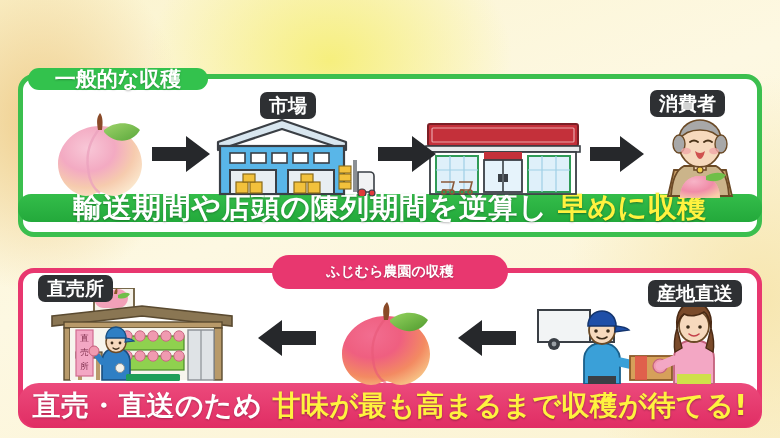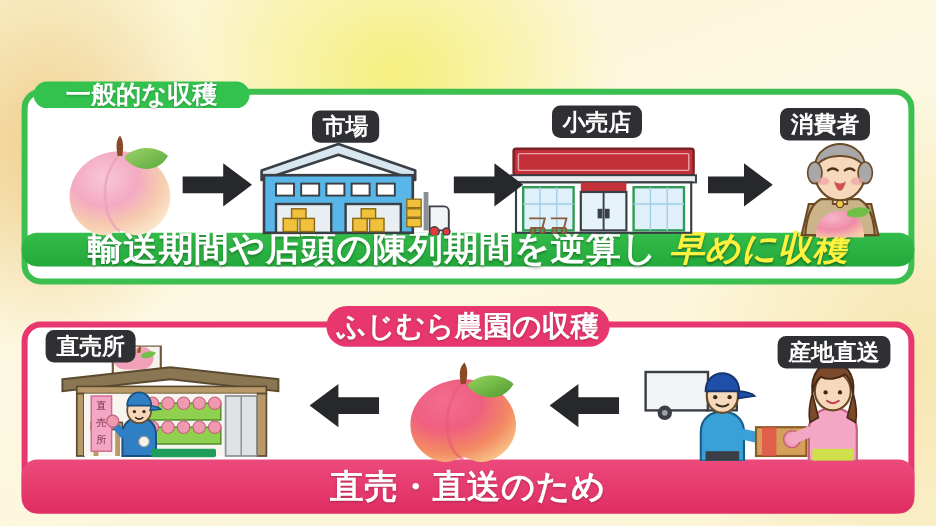--- a/index.html
+++ b/index.html
@@ -40,36 +40,37 @@
     left:18px;top:194px;width:744px;height:28px;
     background:linear-gradient(#34bd4a,#23a93b);
     font-size:29px;color:#ffffff;
     text-shadow:0 1px 2px rgba(0,0,0,.28);
   }
   #caption-bottom{
     left:18px;top:383px;width:744px;height:45px;
     background:linear-gradient(#ec4a7c,#e02d63);
     font-size:28px;color:#ffffff;
     text-shadow:0 1px 2px rgba(0,0,0,.25);
-  }
-  .hl-yellow{color:#fff23f;margin-left:10px;text-shadow:0 1px 2px rgba(0,0,0,.35);font-style:italic;}
+    border-radius:21px;
+  }
+  .hl-yellow{color:#fff23f;margin-left:10px;text-shadow:0 1px 2px rgba(0,0,0,.35);}
 
   
   .pill{
     position:absolute;display:flex;align-items:center;justify-content:center;
     border-radius:22px;color:#fff;font-weight:bold;white-space:nowrap;
     text-shadow:0 1px 2px rgba(0,0,0,.25);z-index:6;
   }
   #pill-general{
     left:28px;top:68px;width:180px;height:22px;
     background:#33c24d;font-size:21px;
   }
   #pill-fujimura{
     left:272px;top:255px;width:236px;height:34px;
-    background:#e8376f;font-size:24px;
+    background:#e8376f;font-size:14px;
   }
 
   
   .tag{
     position:absolute;display:flex;align-items:center;justify-content:center;
     background:#2e3033;color:#fff;border-radius:7px;
     font-size:19px;font-weight:bold;white-space:nowrap;z-index:7;
     padding:0 9px;height:27px;
   }
   #tag-market{left:260px;top:92px;}
@@ -161,23 +162,20 @@
       </g>
     </svg>
   </div>
 
   <div class="arrow" style="left:378px;top:136px;width:58px;height:36px;">
     <svg viewBox="0 0 58 36" width="58" height="36">
       <path d="M0 11 H34 V0 L58 18 L34 36 V25 H0 Z" fill="#26282b"></path>
     </svg>
   </div>
 
-  <div class="tag" id="tag-retail">
-    <span>小売店</span>
-  </div>
 
   <div class="ill" style="left:424px;top:120px;width:158px;height:76px;">
     <svg viewBox="0 0 158 76" width="158" height="76">
       <rect x="4" y="4" width="150" height="22" rx="2" fill="#c4303a" stroke="#7d1f26" stroke-width="2"></rect>
       <rect x="8" y="8" width="142" height="14" rx="1" fill="none" stroke="#e9a3a8" stroke-width="1.2"></rect>
       <rect x="2" y="26" width="154" height="6" fill="#e8eaec" stroke="#3a3f45" stroke-width="1.6"></rect>
       <rect x="6" y="32" width="146" height="42" fill="#ffffff" stroke="#3a3f45" stroke-width="1.8"></rect>
       <rect x="12" y="36" width="42" height="36" fill="#dff0fa" stroke="#2f9b57" stroke-width="2"></rect>
       <rect x="104" y="36" width="42" height="36" fill="#dff0fa" stroke="#2f9b57" stroke-width="2"></rect>
       <g stroke="#9fcfe6" stroke-width="1.2">
@@ -387,15 +385,16 @@
         <circle cx="154" cy="33" r="1.8" fill="#3a2a18"></circle>
           <circle cx="166" cy="33" r="1.8" fill="#3a2a18"></circle>
         <path d="M155 40 q5 4 10 0" fill="none" stroke="#c4404a" stroke-width="1.6" stroke-linecap="round"></path>
         <path d="M140 66 l-14 6" stroke="#f3a7c4" stroke-width="9" stroke-linecap="round"></path>
       </g>
     </svg>
   </div>
 
   <div class="caption" id="caption-bottom">
     <span class="nowrap">直売・直送のため</span>
+    <span class="hl-yellow nowrap">甘味が最も高まるまで収穫が待てる!</span>
   </div>
 
 </div>
 
 </body></html>

